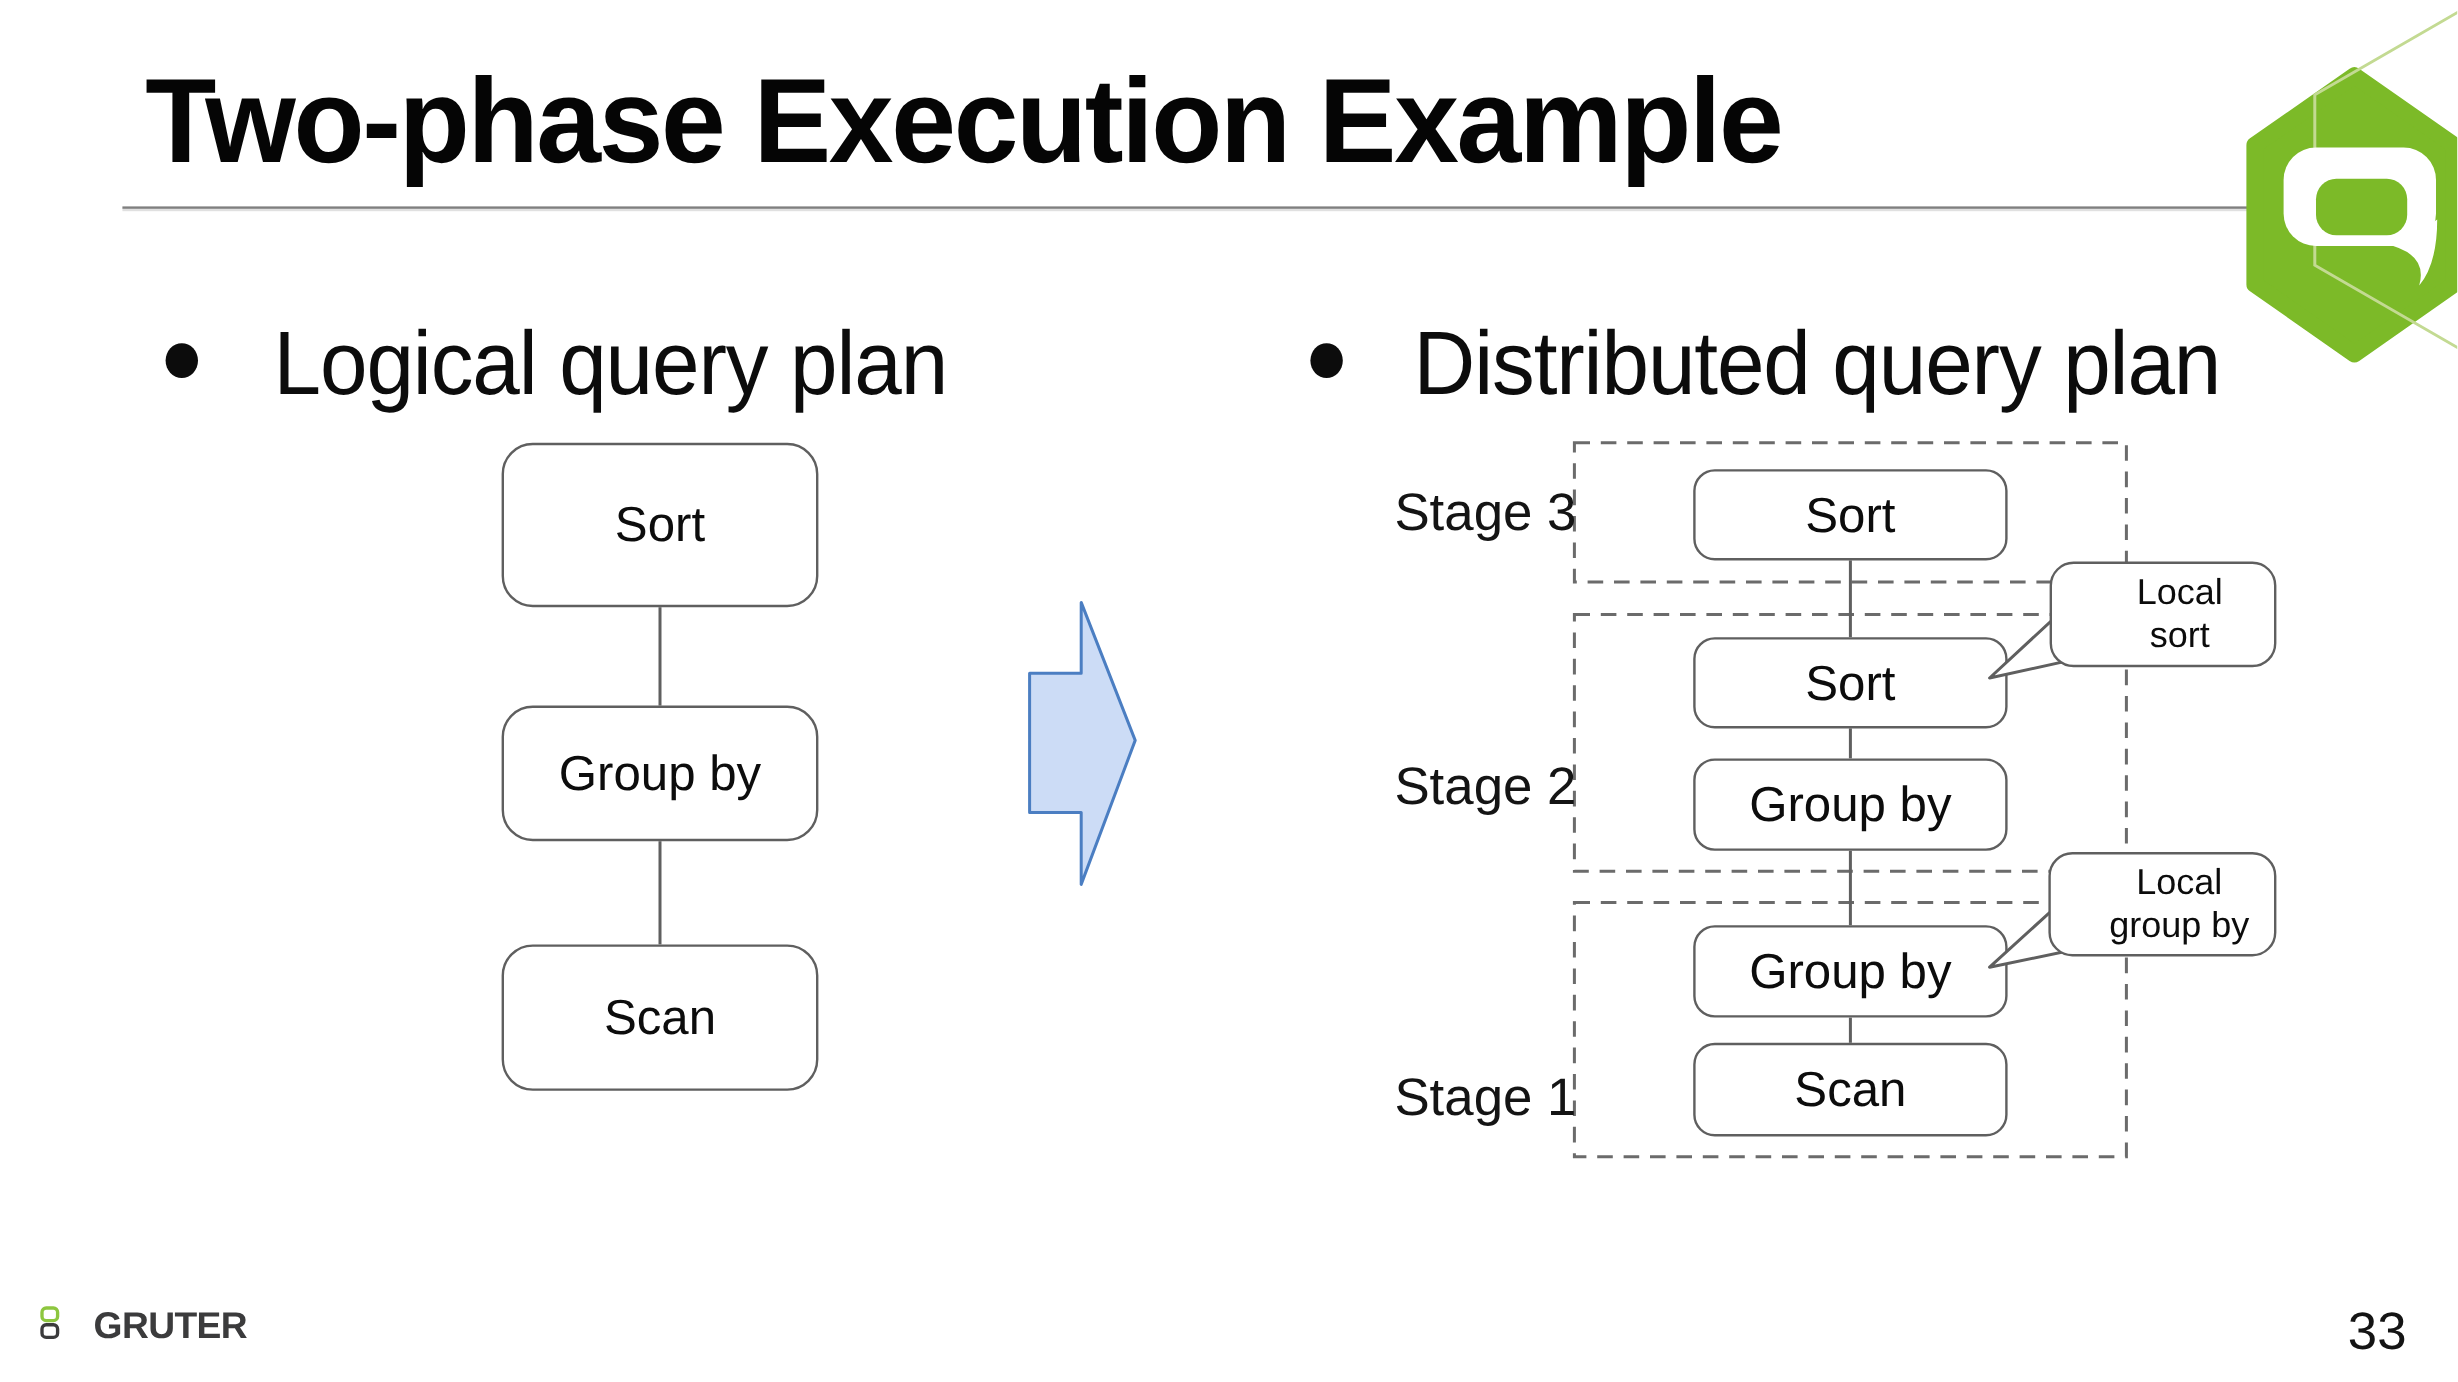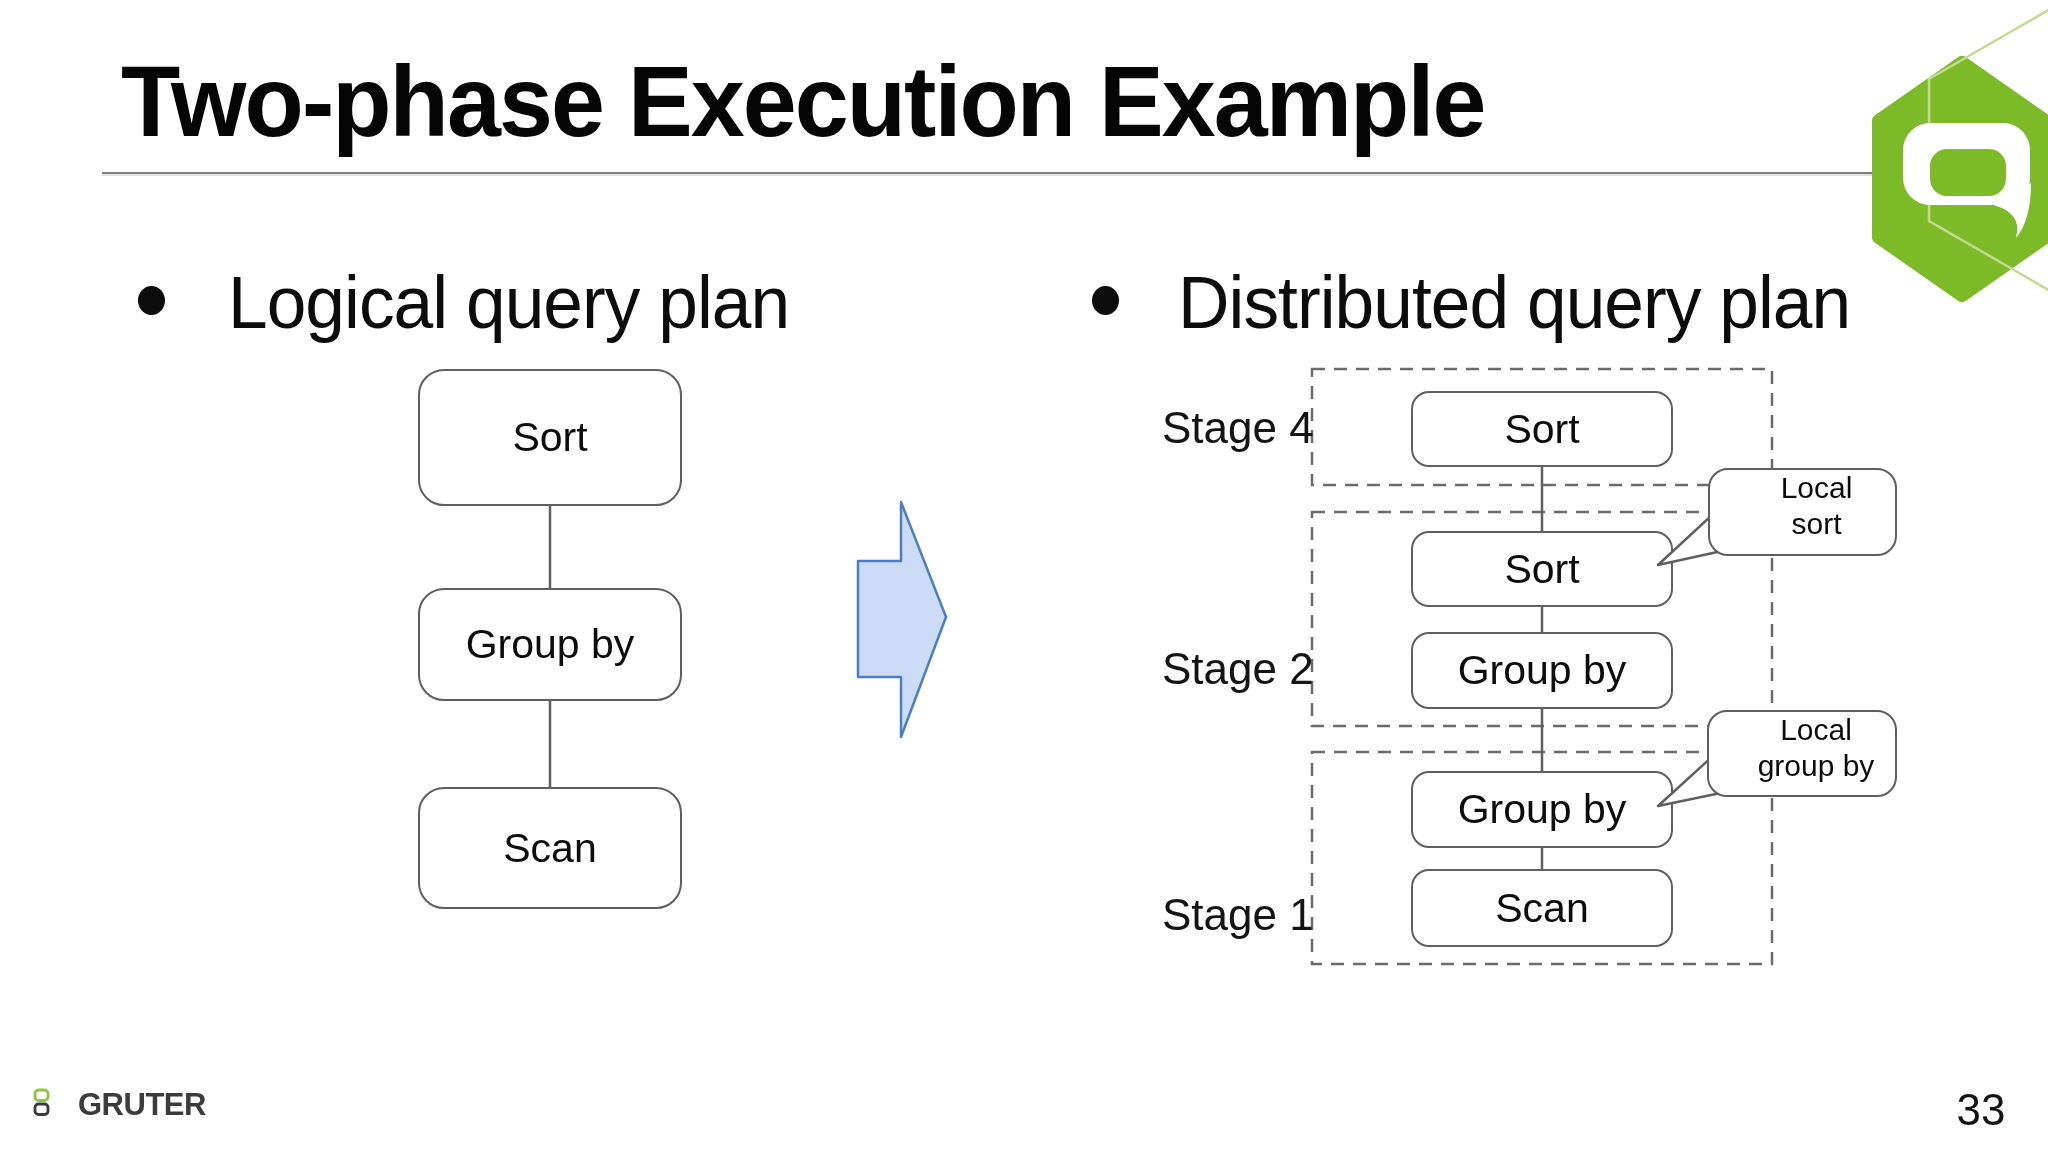--- a/index.html
+++ b/index.html
@@ -31,21 +31,21 @@
     white-space:nowrap;color:#0c0c0c;
   }
   .node.big{border-radius:26px;font-size:41px;}
   .node.small{border-radius:18px;font-size:41px;}
   .stage-label{
     position:absolute;z-index:2;font-size:44px;line-height:46px;color:#141414;white-space:nowrap;
   }
   .callout{
     position:absolute;z-index:4;box-sizing:border-box;background:#fff;
     border:2.5px solid #5f5f5f;border-radius:20px;
-    display:flex;flex-direction:column;align-items:center;
+    display:flex;flex-direction:column;align-items:center;justify-content:center;
     font-size:30px;line-height:36px;color:#0c0c0c;text-align:center;padding-left:28px;
   }
   #footer-brand-text{
     left:50px;top:1088px;font-size:31px;font-weight:bold;color:#3b3b3c;
     letter-spacing:-0.5px;line-height:34px;margin-left:28px;
   }
   #page-number{left:1940px;top:1087px;width:82px;font-size:44px;line-height:46px;
     text-align:center;color:#141414;}
 </style>
 </head>
@@ -95,22 +95,22 @@
 
   <div class="abs bullet-dot" style="left:138px;top:286px;"></div>
   <div class="abs bullet-label" style="left:228px;top:262px;">Logical query plan</div>
   <div class="abs bullet-dot" style="left:1092px;top:286px;"></div>
   <div class="abs bullet-label" style="left:1178px;top:262px;">Distributed query plan</div>
 
   <div class="node big" style="left:418px;top:369px;width:264px;height:137px;">Sort</div>
   <div class="node big" style="left:418px;top:588px;width:264px;height:113px;">Group by</div>
   <div class="node big" style="left:418px;top:787px;width:264px;height:122px;">Scan</div>
 
-  <div class="stage-label" style="left:1162px;top:405px;">Stage 4</div>
-  <div class="stage-label" style="left:1162px;top:646px;">Stage 2</div>
+  <div class="stage-label" style="left:1162px;top:405px;">Stage 3</div>
+  <div class="stage-label" style="left:1162px;top:633px;">Stage 2</div>
   <div class="stage-label" style="left:1162px;top:892px;">Stage 1</div>
 
   <div class="node small" style="left:1411px;top:391px;width:262px;height:76px;">Sort</div>
   <div class="node small" style="left:1411px;top:531px;width:262px;height:76px;">Sort</div>
   <div class="node small" style="left:1411px;top:632px;width:262px;height:77px;">Group by</div>
   <div class="node small" style="left:1411px;top:771px;width:262px;height:77px;">Group by</div>
   <div class="node small" style="left:1411px;top:869px;width:262px;height:78px;">Scan</div>
 
   <div class="callout" style="left:1708px;top:468px;width:189px;height:88px;">
     <span>Local</span>

